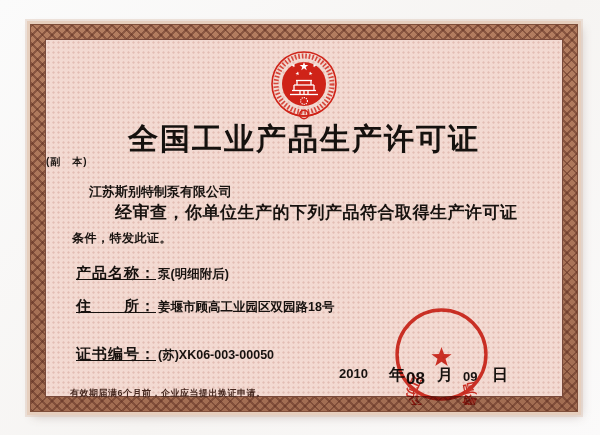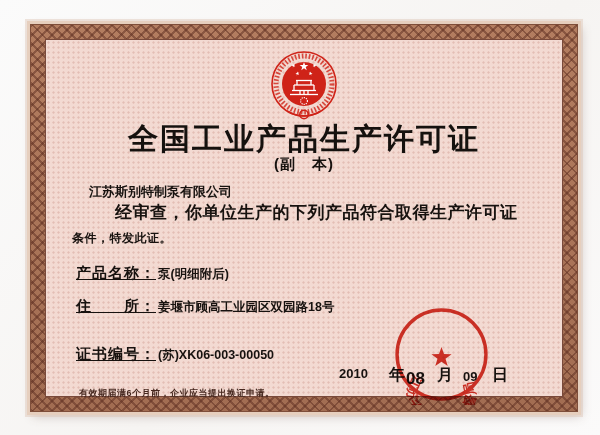--- a/index.html
+++ b/index.html
@@ -39,39 +39,39 @@
   
   .emblem-wrap { position:absolute; left:0; right:0; top:11px; text-align:center; }
   .emblem { width:76px; height:72px; display:inline-block; }
   .cert-title {
     position:absolute; left:0; right:0; top:79px;
     text-align:center; font-size:30px; font-weight:bold; letter-spacing:2px;
     color:#15110e;
   }
   .cert-subtitle {
     position:absolute; left:0; right:0; top:115px;
-    text-align:center; font-size:15px; font-weight:bold; letter-spacing:1px;
+    font-size:10px; font-weight:bold; letter-spacing:1px;
   }
 
   
   .company { position:absolute; left:43px; top:143px; font-size:13px; font-weight:600; }
   .stmt1 { position:absolute; left:69px; top:161px; font-size:17px; font-weight:bold; letter-spacing:.5px; }
   .stmt2 { position:absolute; left:26px; top:190px; font-size:12px; font-weight:bold; letter-spacing:.5px; }
 
   .field-row { position:absolute; left:30px; white-space:nowrap; }
   .field-label { font-size:15px; font-weight:bold; letter-spacing:1px;text-decoration:underline; }
   .field-value { font-size:12.5px; font-weight:bold; margin-left:2px; }
   .row-product { top:224px; }
   .row-address { top:257px; }
   .row-prodaddr { top:281px; }
   .row-certno { top:305px; }
   .row-expiry { top:328px; }
 
   .footnote {
-    position:absolute; left:33px; top:347px;
+    position:absolute; left:24px; top:347px;
     font-size:9px; font-weight:bold; color:#46281f; letter-spacing:.5px;
   }
 
   
   .issue-date { position:absolute; left:293px; top:325px; width:220px; height:20px; z-index:2; }
   .issue-date span { position:absolute; font-weight:bold; }
   .d-year { left:0; top:1px; font-size:13px; }
   .d-ylbl { left:50px; top:0; font-size:16px; }
   .d-month { left:67px; top:4px; font-size:17px; }
   .d-mlbl { left:98px; top:0; font-size:16px; }

